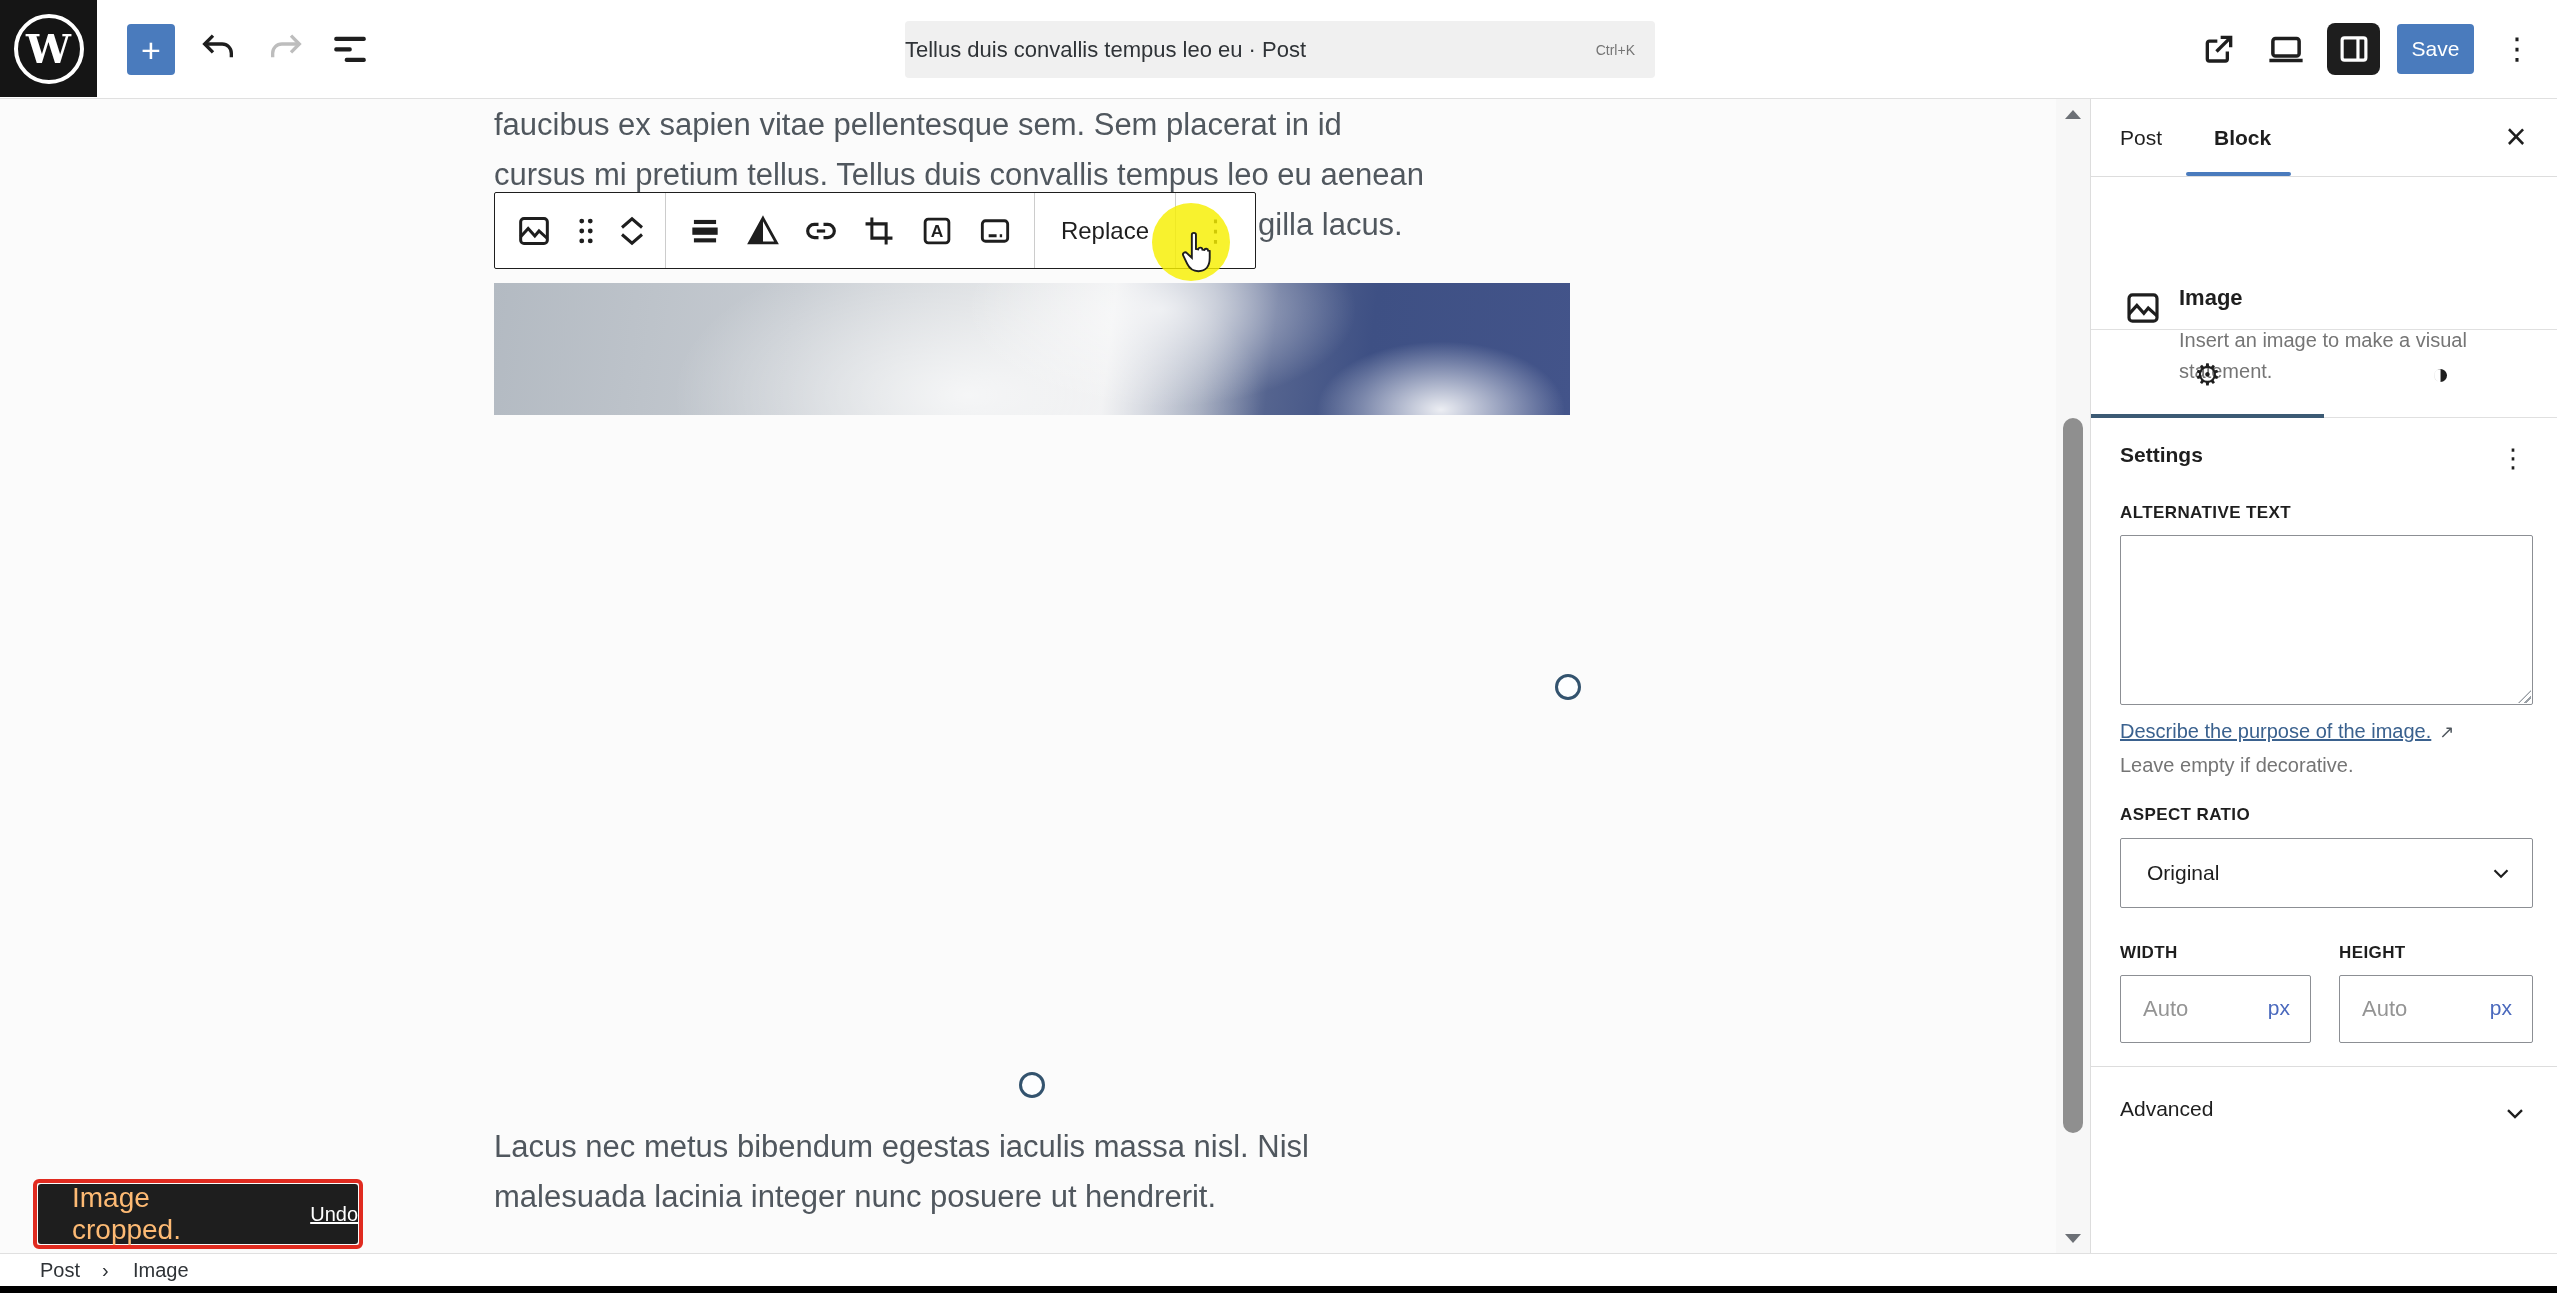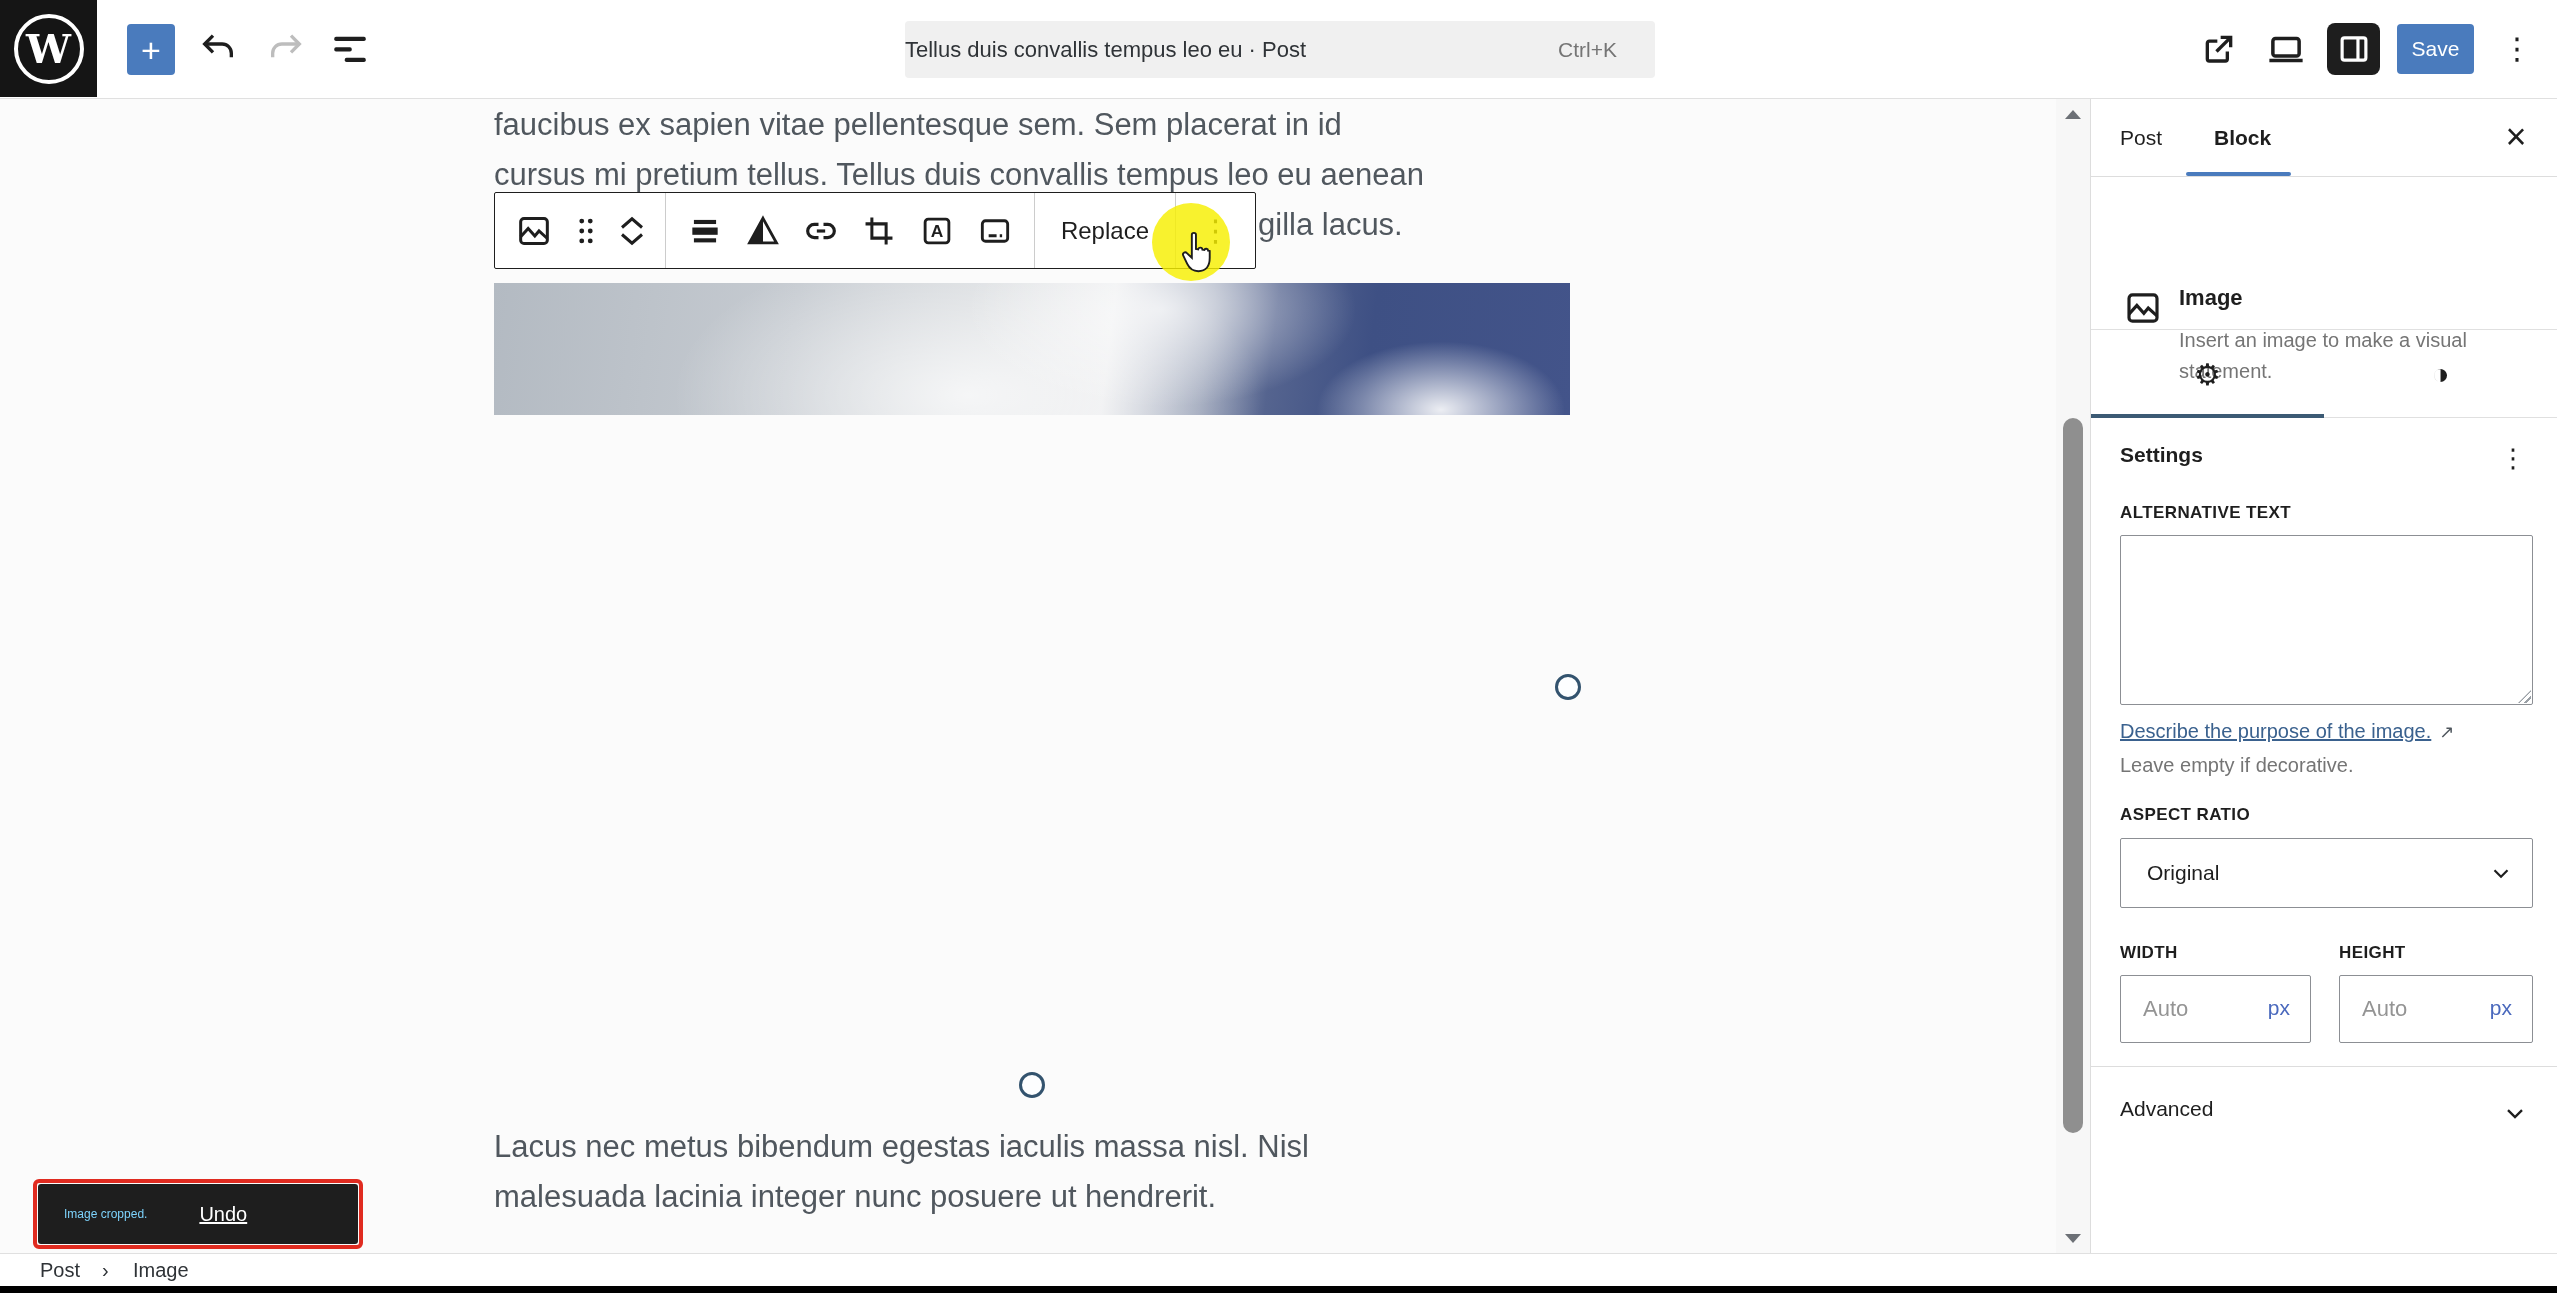--- a/index.html
+++ b/index.html
@@ -11,21 +11,21 @@
   .topbar{position:absolute;left:0;top:0;width:2557px;height:98px;background:#fff;border-bottom:1px solid #e0e0e0;z-index:30;}
   .wp-logo{position:absolute;left:0;top:0;width:97px;height:97px;background:#151515;display:flex;align-items:center;justify-content:center;}
   .wp-circle{width:62px;height:62px;border:4px solid #fff;border-radius:50%;display:flex;align-items:center;justify-content:center;
     color:#fff;font-family:"DejaVu Serif",serif;font-size:40px;font-weight:bold;line-height:1;}
   .inserter{position:absolute;left:127px;top:24px;width:48px;height:51px;background:#4a7bbd;border:none;border-radius:4px;
     color:#fff;font-size:34px;line-height:48px;text-align:center;cursor:pointer;padding:0;}
   .tb-icon-btn{position:absolute;width:48px;height:52px;top:23px;background:none;border:none;display:flex;align-items:center;justify-content:center;padding:0;}
   .doc-pill{position:absolute;left:905px;top:21px;width:750px;height:57px;background:#f0f0f0;border-radius:4px;
     display:flex;align-items:center;justify-content:flex-start;}
   .doc-title{font-size:22px;color:#2f3337;}
-  .doc-shortcut{position:absolute;right:38px;font-size:21px;color:#757575;}
+  .doc-shortcut{position:absolute;right:20px;font-size:14px;color:#757575;}
   .sidebar-toggle{position:absolute;left:2327px;top:23px;width:53px;height:52px;background:#1e1e1e;border:none;border-radius:8px;
     display:flex;align-items:center;justify-content:center;padding:0;}
   .save-btn{position:absolute;left:2397px;top:24px;width:77px;height:50px;background:#4a7bbd;border:none;border-radius:4px;
     color:#fff;font-size:21px;cursor:pointer;}
   .kebab{font-size:30px;color:#1e1e1e;letter-spacing:0;line-height:1;}
 
   
   .canvas-text{position:absolute;font-size:31px;line-height:50px;color:#50575e;white-space:nowrap;}
   .image-strip{position:absolute;left:494px;top:283px;width:1076px;height:132px;
     background:
@@ -91,21 +91,21 @@
   .sb-advanced .lbl{position:absolute;left:29px;top:30px;font-size:21px;font-weight:normal;color:#1e1e1e;}
   .sb-advanced .chev{position:absolute;right:28px;top:32px;}
 
   
   .footer{position:absolute;left:0;top:1253px;width:2557px;height:33px;background:#fff;border-top:1px solid #e0e0e0;box-sizing:border-box;z-index:7;}
   .crumb{position:absolute;top:5px;font-size:20px;color:#2f3337;background:none;border:none;padding:0;}
   .black-strip{position:absolute;left:0;top:1286px;width:2557px;height:7px;background:#000;z-index:40;}
   .snackbar-annotation{position:absolute;left:33px;top:1179px;width:322px;height:62px;border:4px solid #e02b20;border-radius:6px;z-index:35;}
   .snackbar{position:absolute;left:1px;top:1px;width:320px;height:60px;background:#1e1e1e;border-radius:3px;
     display:flex;align-items:center;}
-  .snack-msg{margin-left:26px;font-size:12px;color:#7dd3fc;}
+  .snack-msg{margin-left:34px;font-size:28px;color:#fdba74;}
   .snack-undo{margin-left:52px;font-size:20px;color:#fff;text-decoration:underline;background:none;border:none;padding:0;}
 
   svg{display:block;}
 </style>
 </head>
 <body>
 
 <div class="screen">
 
   <div class="topbar">

